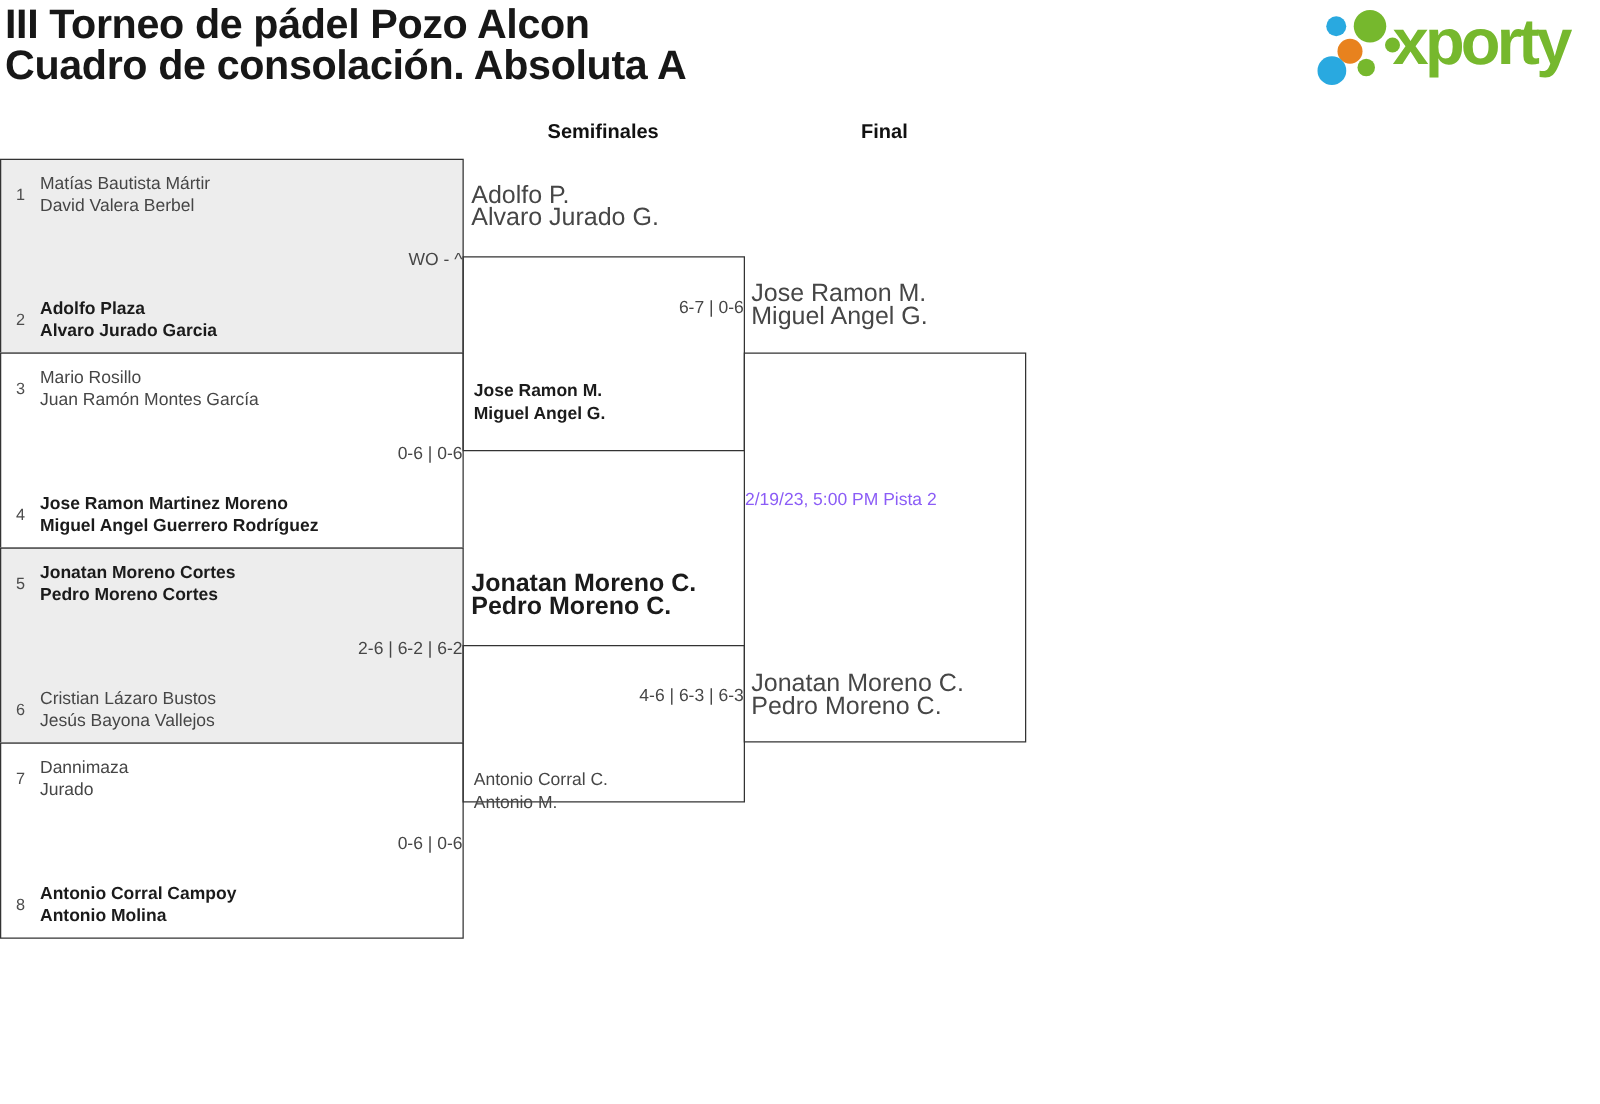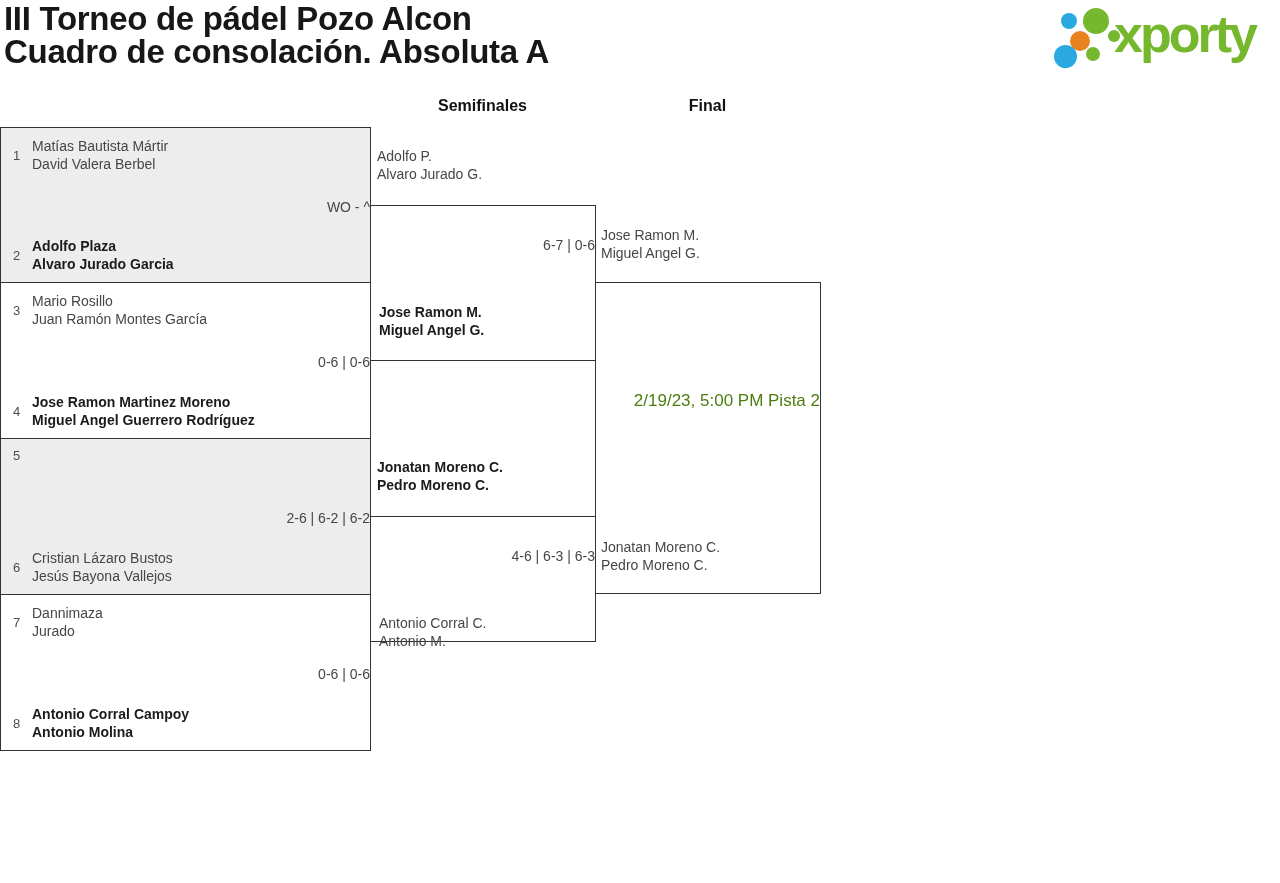--- a/index.html
+++ b/index.html
@@ -43,22 +43,22 @@
   .team-row{position:absolute;left:9px;right:9px;display:flex;align-items:center;gap:9px;}
   .team-row.top{top:9px;}
   .team-row.bottom{bottom:9px;}
   .seed{width:13px;flex:0 0 13px;font-size:13px;color:#4d4d4d;text-align:center;}
   .names{font-size:14px;line-height:18px;color:#464646;}
   .names.winner{font-weight:700;color:#1b1b1b;}
   .score{position:absolute;left:0;right:0;top:71px;text-align:right;font-size:14px;color:#464646;}
   
   .sf .score{top:31px;}
   .sf-inside-team{position:absolute;left:8px;top:97px;}
-  .float-team{position:absolute;font-size:14px;line-height:18px;color:#464646;}
-  .schedule{position:absolute;left:0;right:0;top:108px;text-align:right;font-size:17px;color:#4d7c0f;}
+  .float-team{position:absolute;font-size:20px;line-height:18px;color:#464646;}
+  .schedule{position:absolute;left:0;right:0;top:108px;text-align:left;font-size:14px;color:#8b5cf6;}
 </style>
 </head>
 <body>
 
 <div class="page">
 
   <div class="title">
     <div>III Torneo de pádel Pozo Alcon</div>
     <div>Cuadro de consolación. Absoluta A</div>
   </div>
@@ -108,20 +108,24 @@
       <div class="names winner">
         <div>Jose Ramon Martinez Moreno</div>
         <div>Miguel Angel Guerrero Rodríguez</div>
       </div>
     </div>
   </div>
 
   <div class="match qf qf3 shaded">
     <div class="team-row top">
       <span class="seed">5</span>
+      <div class="names winner">
+        <div>Jonatan Moreno Cortes</div>
+        <div>Pedro Moreno Cortes</div>
+      </div>
     </div>
     <div class="score">2-6 | 6-2 | 6-2</div>
     <div class="team-row bottom">
       <span class="seed">6</span>
       <div class="names">
         <div>Cristian Lázaro Bustos</div>
         <div>Jesús Bayona Vallejos</div>
       </div>
     </div>
   </div>

